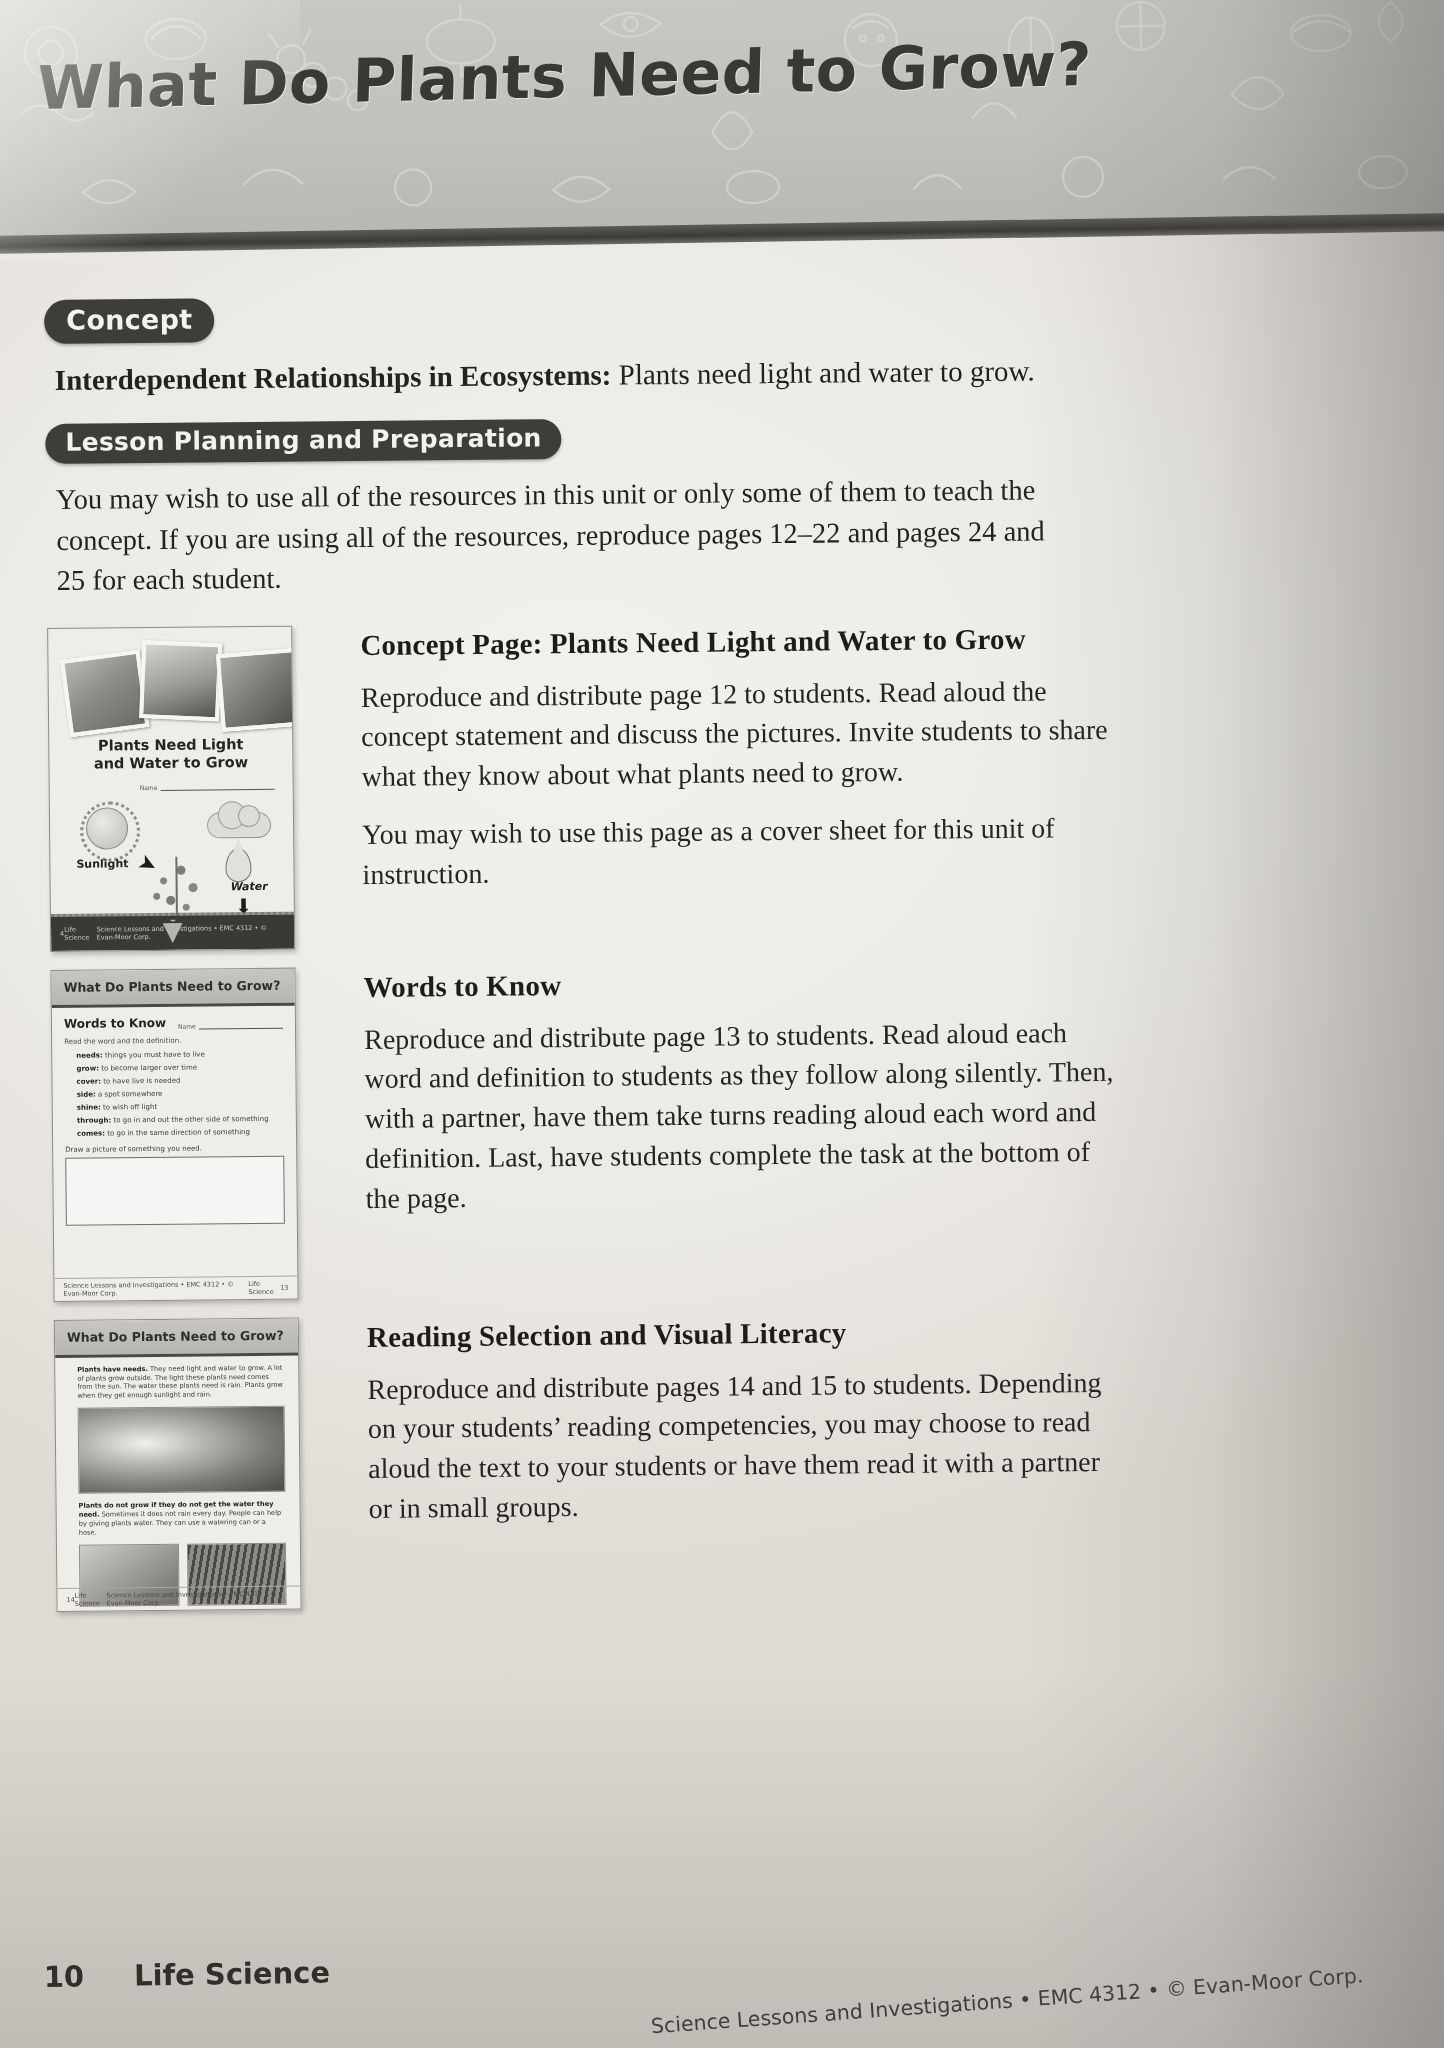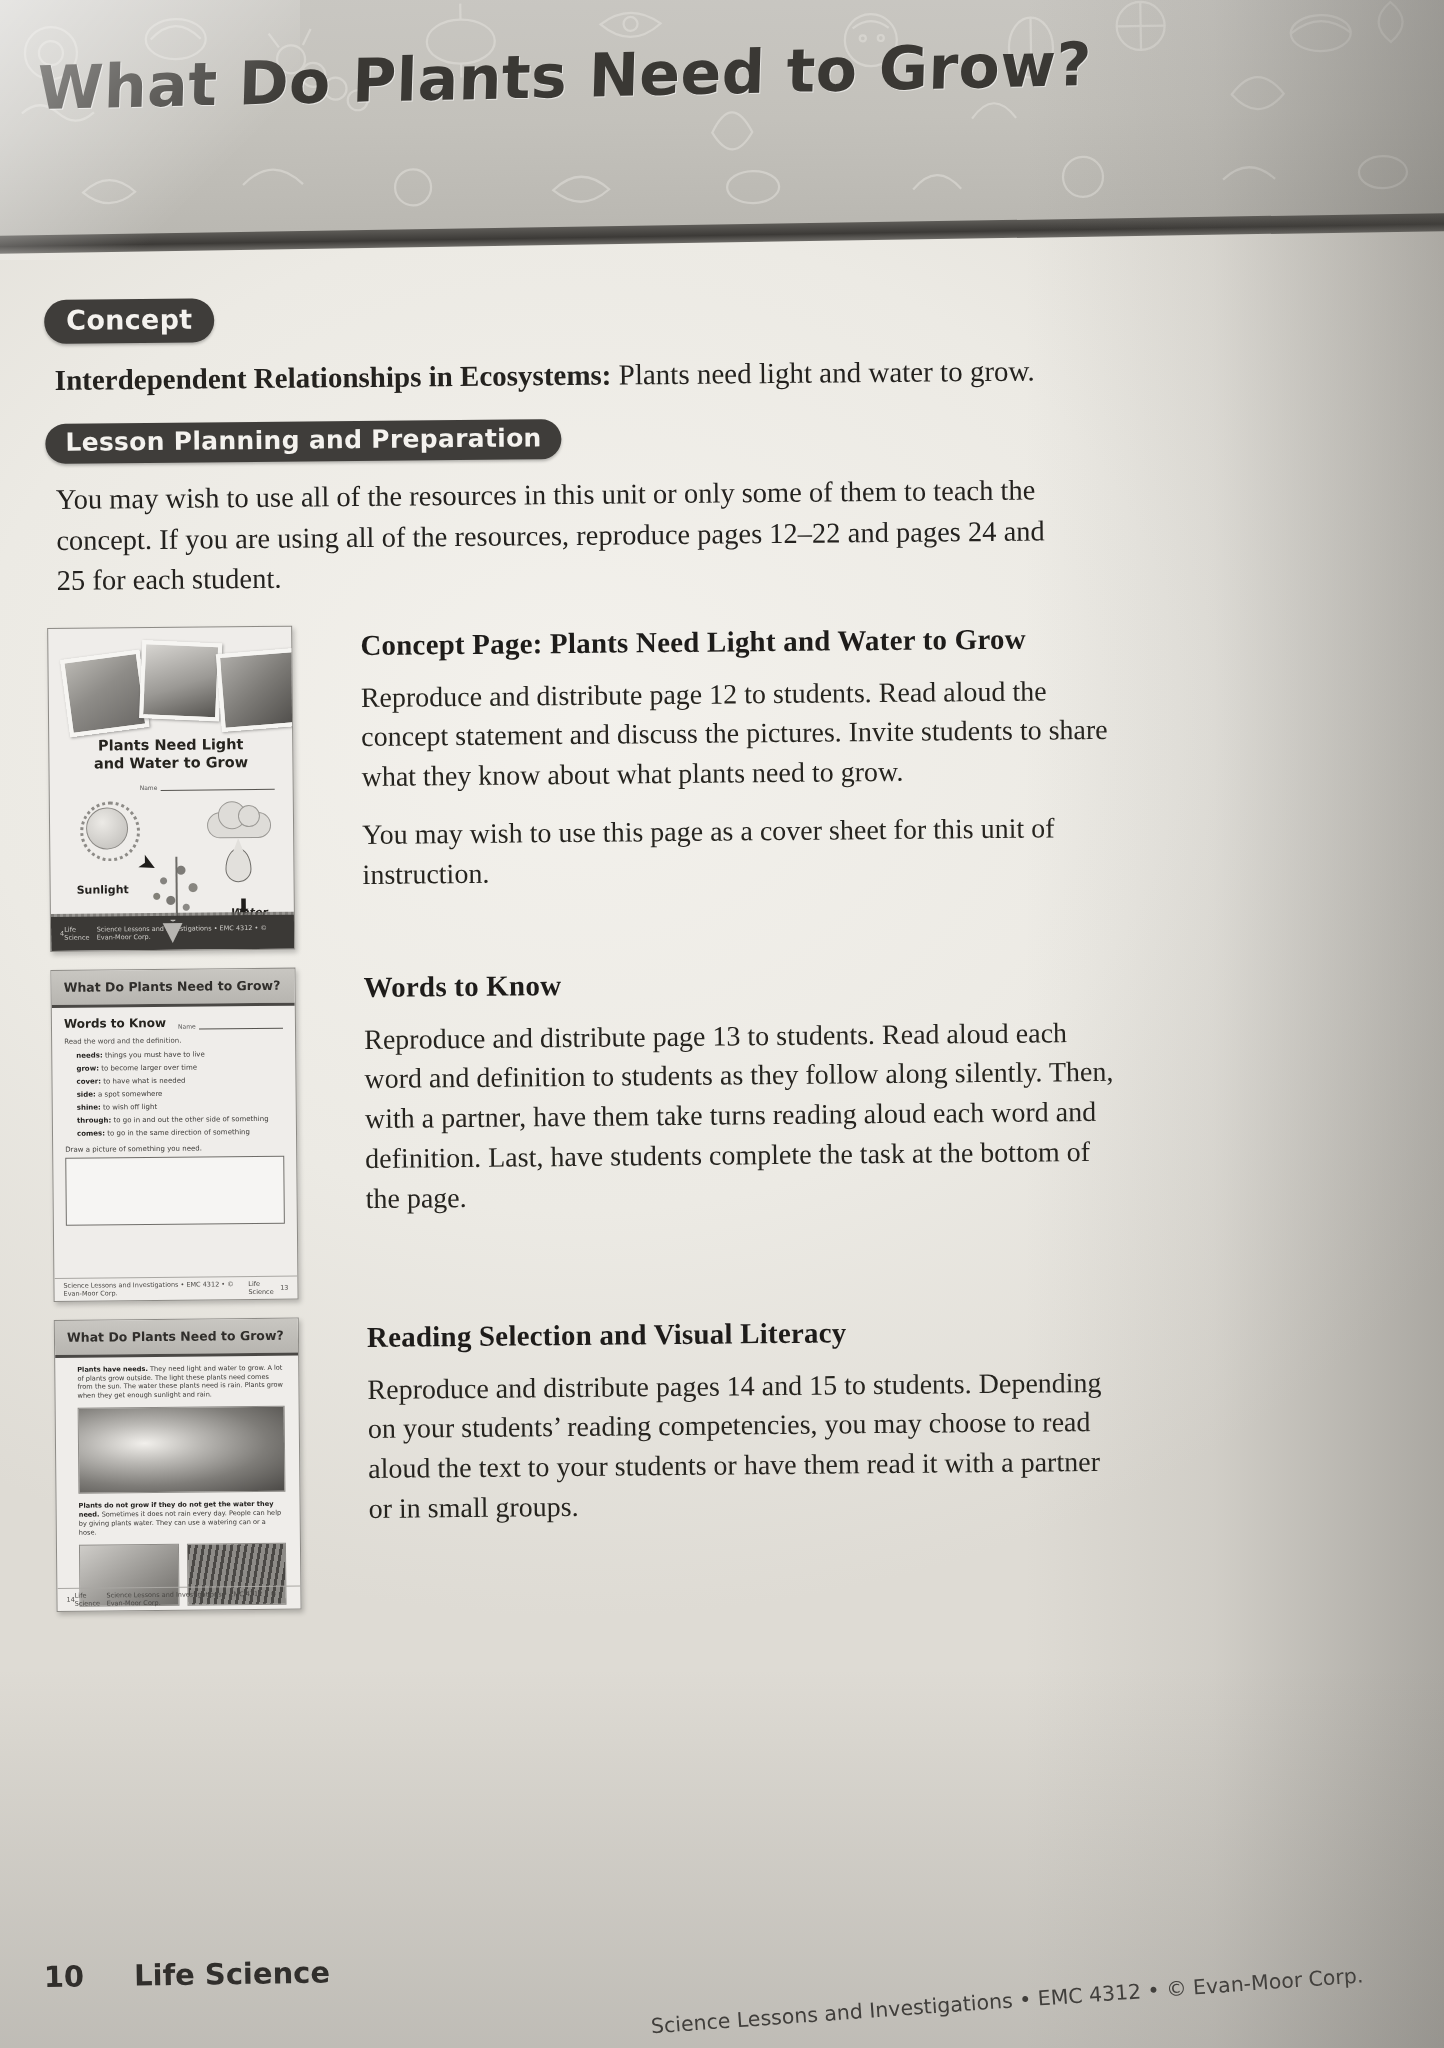--- a/index.html
+++ b/index.html
@@ -252,21 +252,20 @@
     content: ""; position: absolute; left: 30px; top: -8px;
     width: 20px; height: 20px; border-radius: 50%;
     background: #dedcd8; border: 1px solid #9b9995;
   }
   .lbl {
     position: absolute;
     font-family: "DejaVu Sans", sans-serif;
     font-weight: bold;
     font-size: 11px;
     color: #23211e;
-    margin-top: 26px;
   }
   .lbl-sun { left: 26px; top: 62px; }
   .lbl-water { right: 26px; top: 86px; font-style: italic; }
   .arrow-sun {
     position: absolute; left: 88px; top: 56px;
     font-size: 22px; color: #1f1d1b;
     transform: rotate(28deg);
   }
   .arrow-water {
     position: absolute; right: 42px; top: 100px;
@@ -543,21 +542,21 @@
             </div>
             <div class="wtk-sub">Read the word and the definition.</div>
 
             <div class="wtk-item">
               <b>needs:</b><span> things you must have to live</span>
             </div>
             <div class="wtk-item">
               <b>grow:</b><span> to become larger over time</span>
             </div>
             <div class="wtk-item">
-              <b>cover:</b><span> to have what is needed</span>
+              <b>cover:</b><span> to have live is needed</span>
             </div>
             <div class="wtk-item">
               <b>side:</b><span> a spot somewhere</span>
             </div>
             <div class="wtk-item">
               <b>shine:</b><span> to wish off light</span>
             </div>
             <div class="wtk-item">
               <b>through:</b><span> to go in and out the other side of something</span>
             </div>

